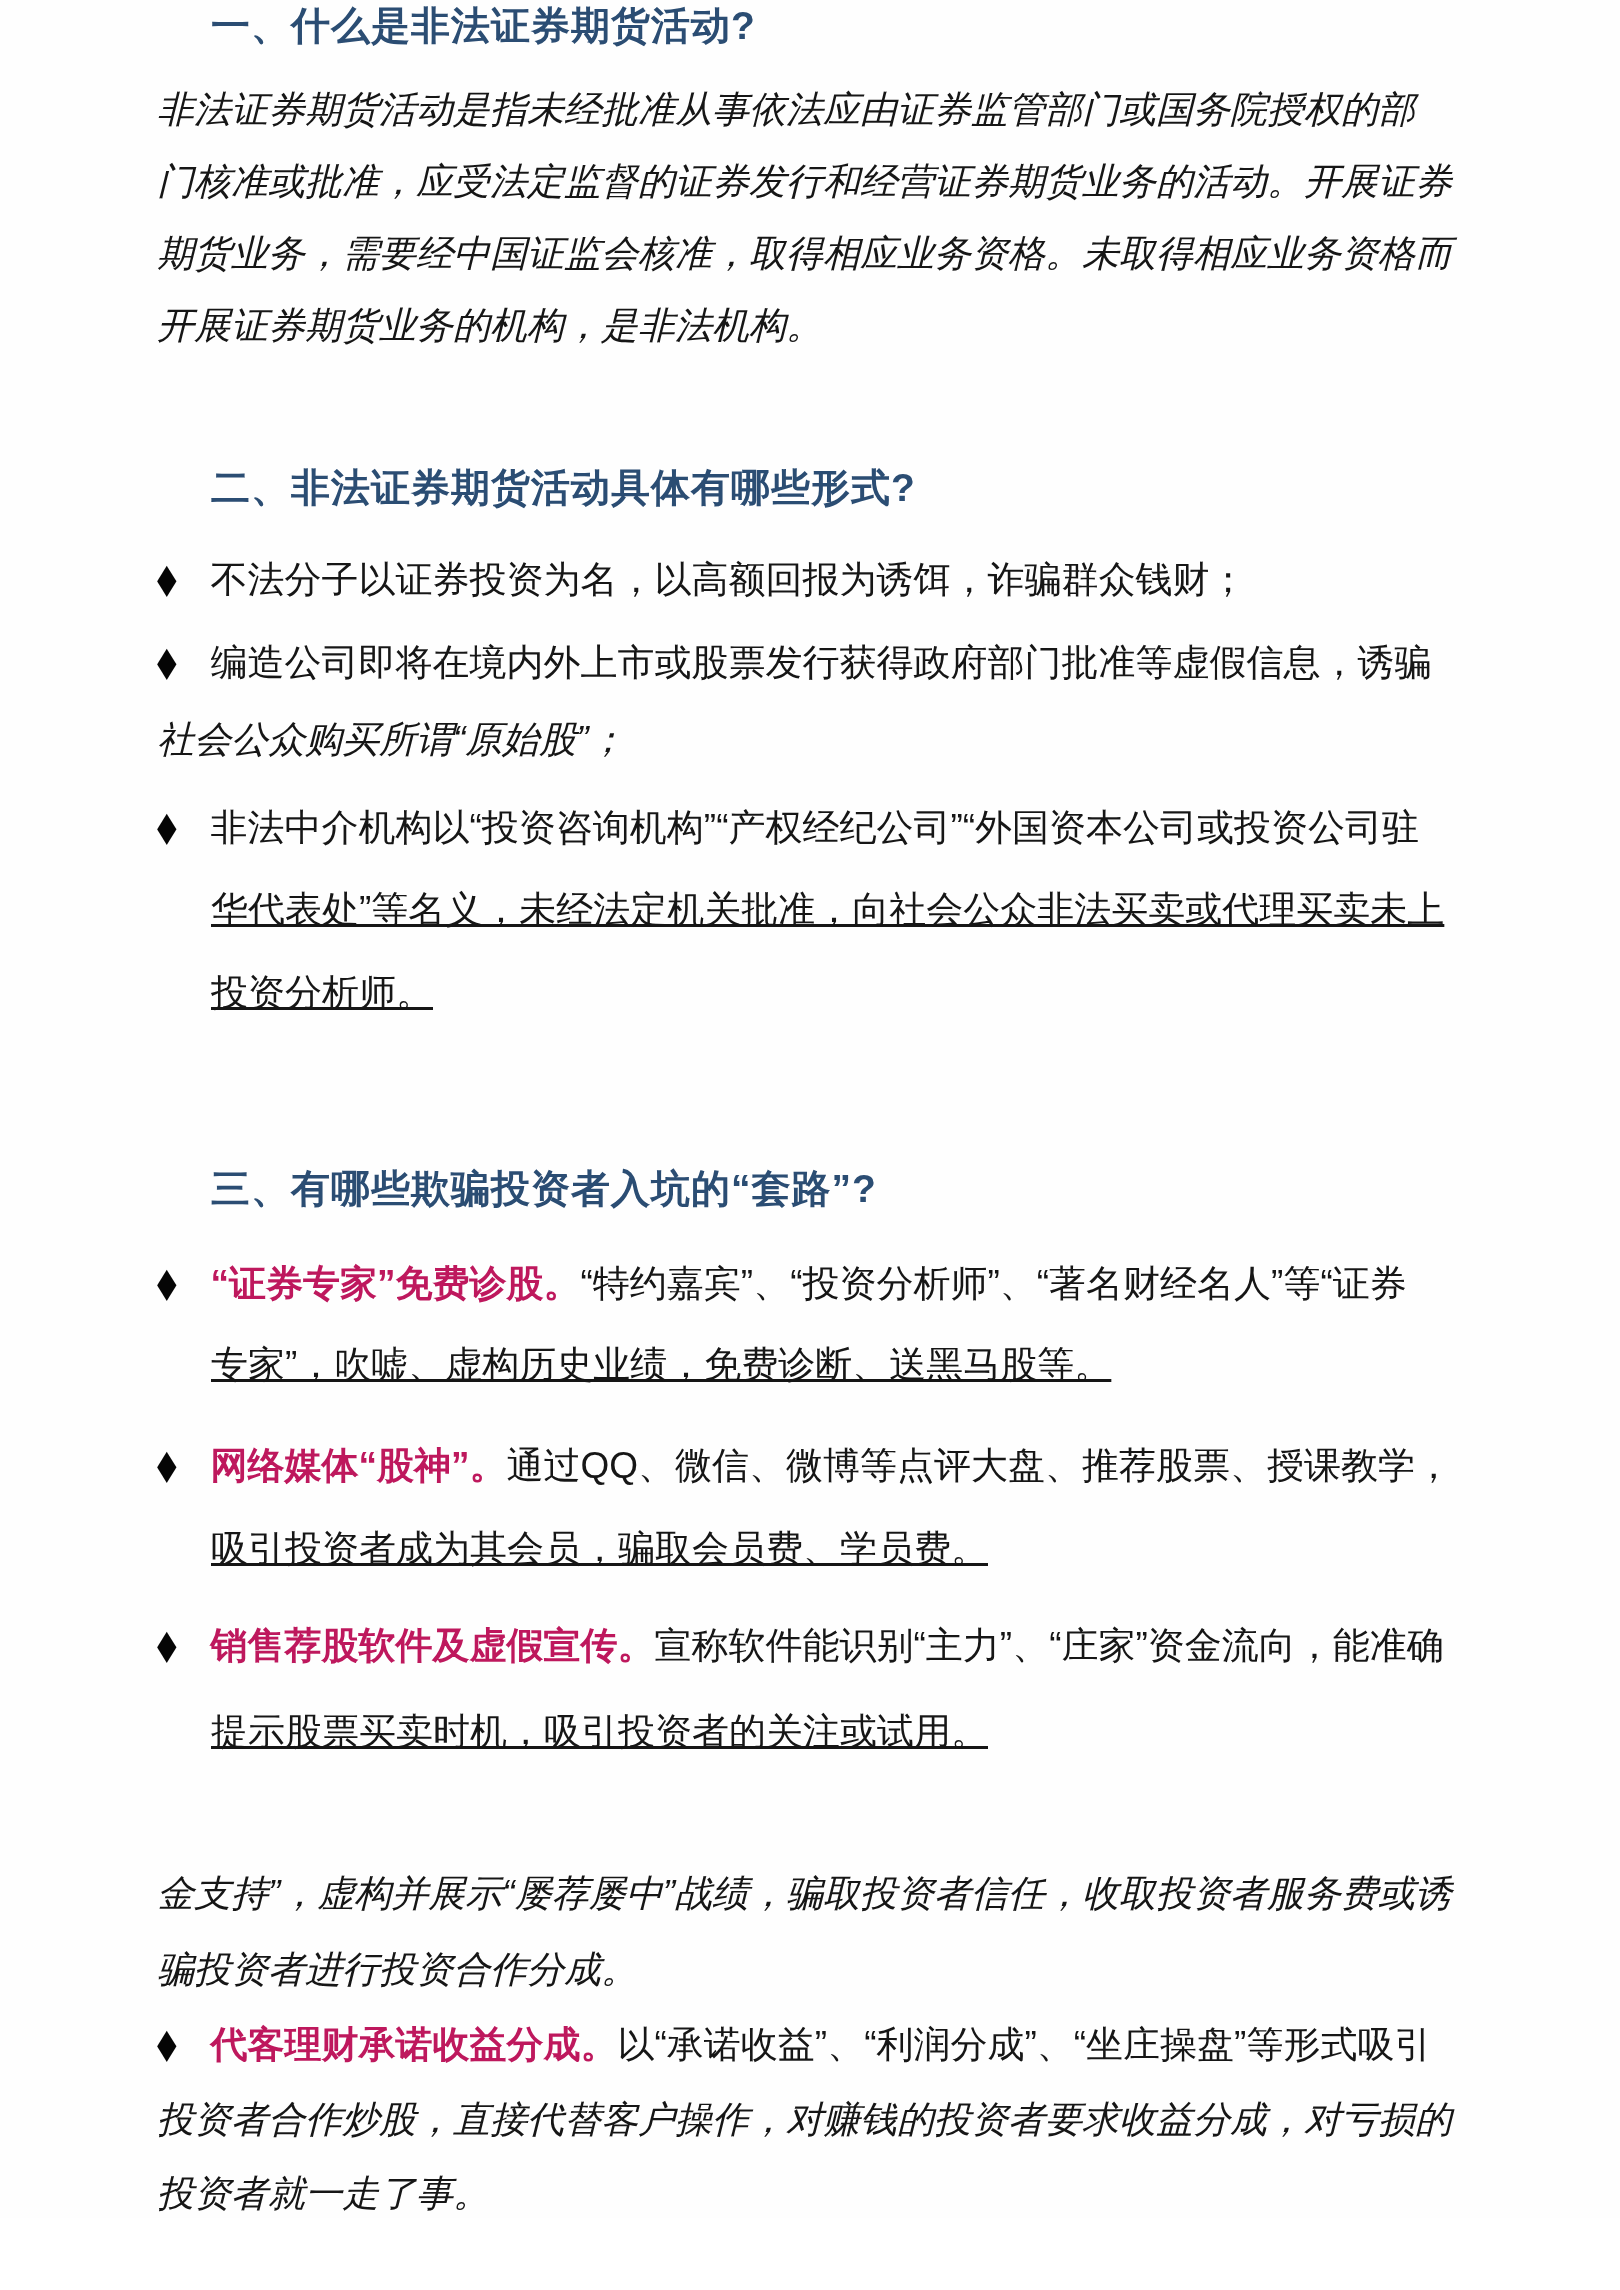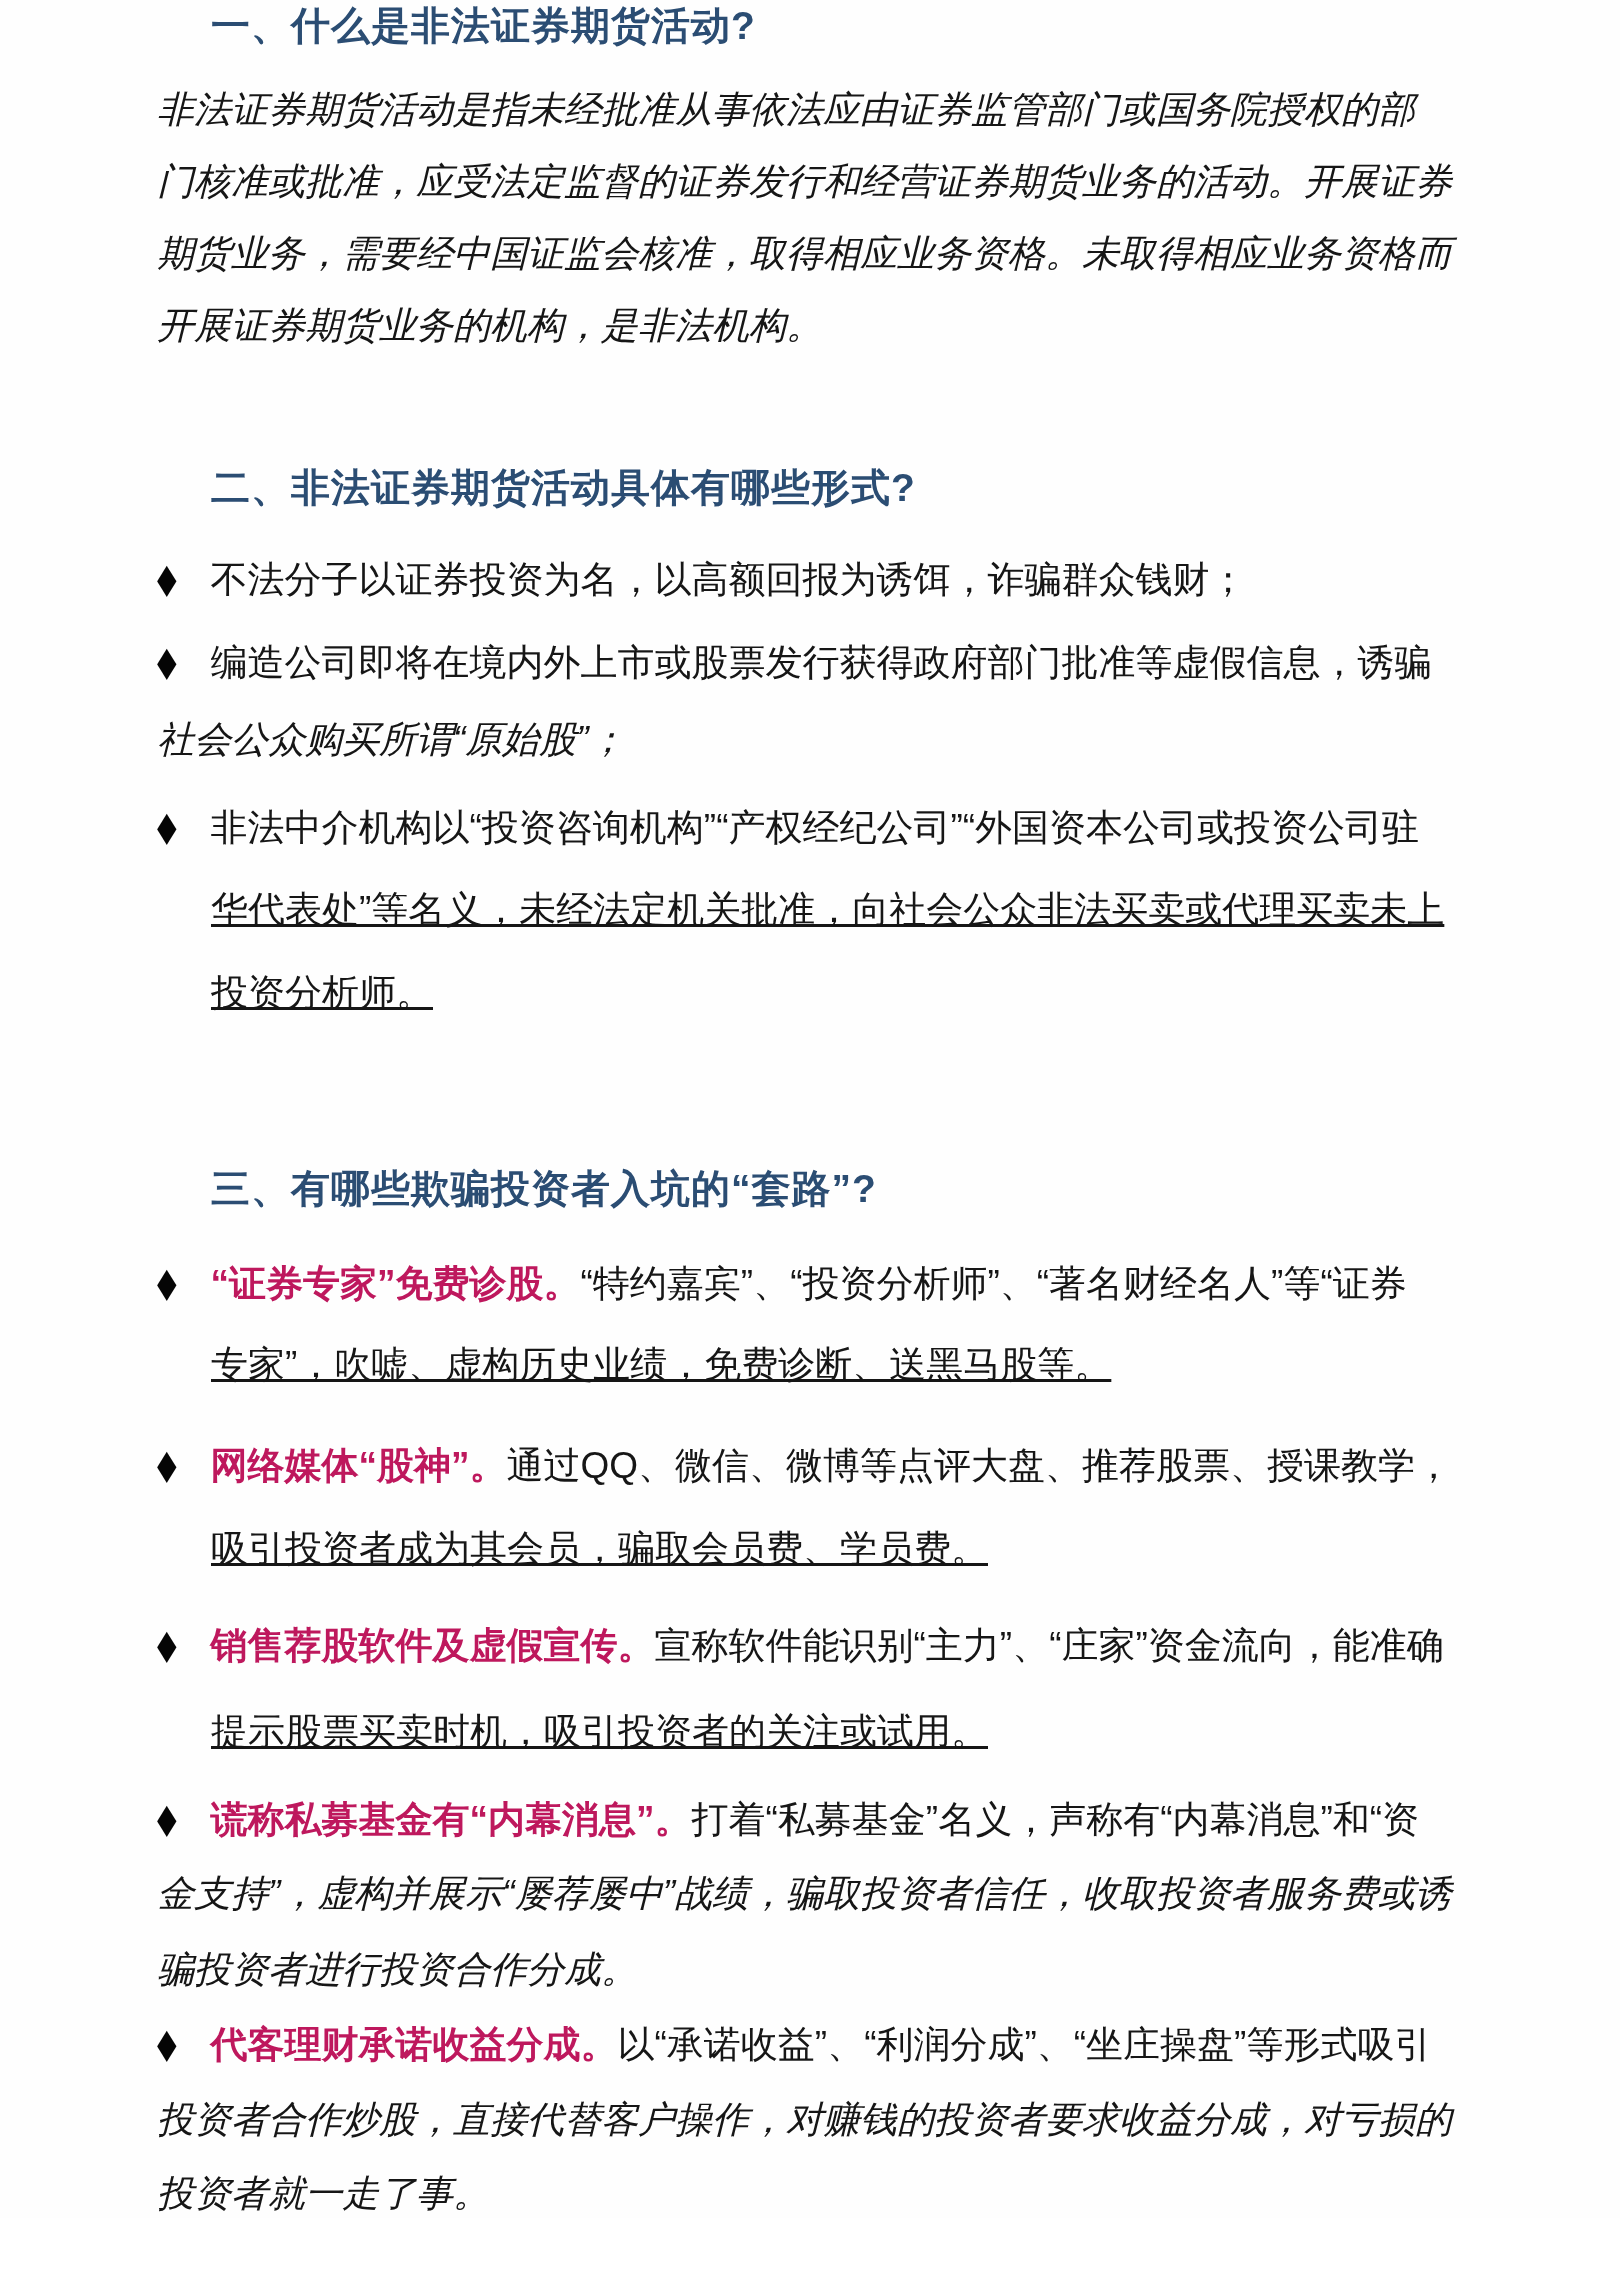--- a/index.html
+++ b/index.html
@@ -88,23 +88,20 @@
   <div class="ln bullet-line" style="top:1441px">
     <span class="diamond">◆</span><span class="lead">网络媒体“股神”。</span><span>通过QQ、微信、微博等点评大盘、推荐股票、授课教学，</span>
   </div>
   <div class="ln indent" style="top:1525px">吸引投资者成为其会员，骗取会员费、学员费。</div>
 
   <div class="ln bullet-line" style="top:1621px">
     <span class="diamond">◆</span><span class="lead">销售荐股软件及虚假宣传。</span><span>宣称软件能识别“主力”、“庄家”资金流向，能准确</span>
   </div>
   <div class="ln indent" style="top:1708px">提示股票买卖时机，吸引投资者的关注或试用。</div>
 
-  <div class="ln bullet-line" style="top:1795px">
-    <span class="diamond">◆</span><span class="lead">谎称私募基金有“内幕消息”。</span><span>打着“私募基金”名义，声称有“内幕消息”和“资</span>
-  </div>
   <div class="ln margin" style="top:1870px">金支持”，虚构并展示“屡荐屡中”战绩，骗取投资者信任，收取投资者服务费或诱</div>
   <div class="ln margin" style="top:1946px">骗投资者进行投资合作分成。</div>
 
   <div class="ln bullet-line" style="top:2020px">
     <span class="diamond">◆</span><span class="lead">代客理财承诺收益分成。</span><span>以“承诺收益”、“利润分成”、“坐庄操盘”等形式吸引</span>
   </div>
   <div class="ln margin" style="top:2096px">投资者合作炒股，直接代替客户操作，对赚钱的投资者要求收益分成，对亏损的</div>
   <div class="ln margin" style="top:2170px">投资者就一走了事。</div>
 
 </div>

